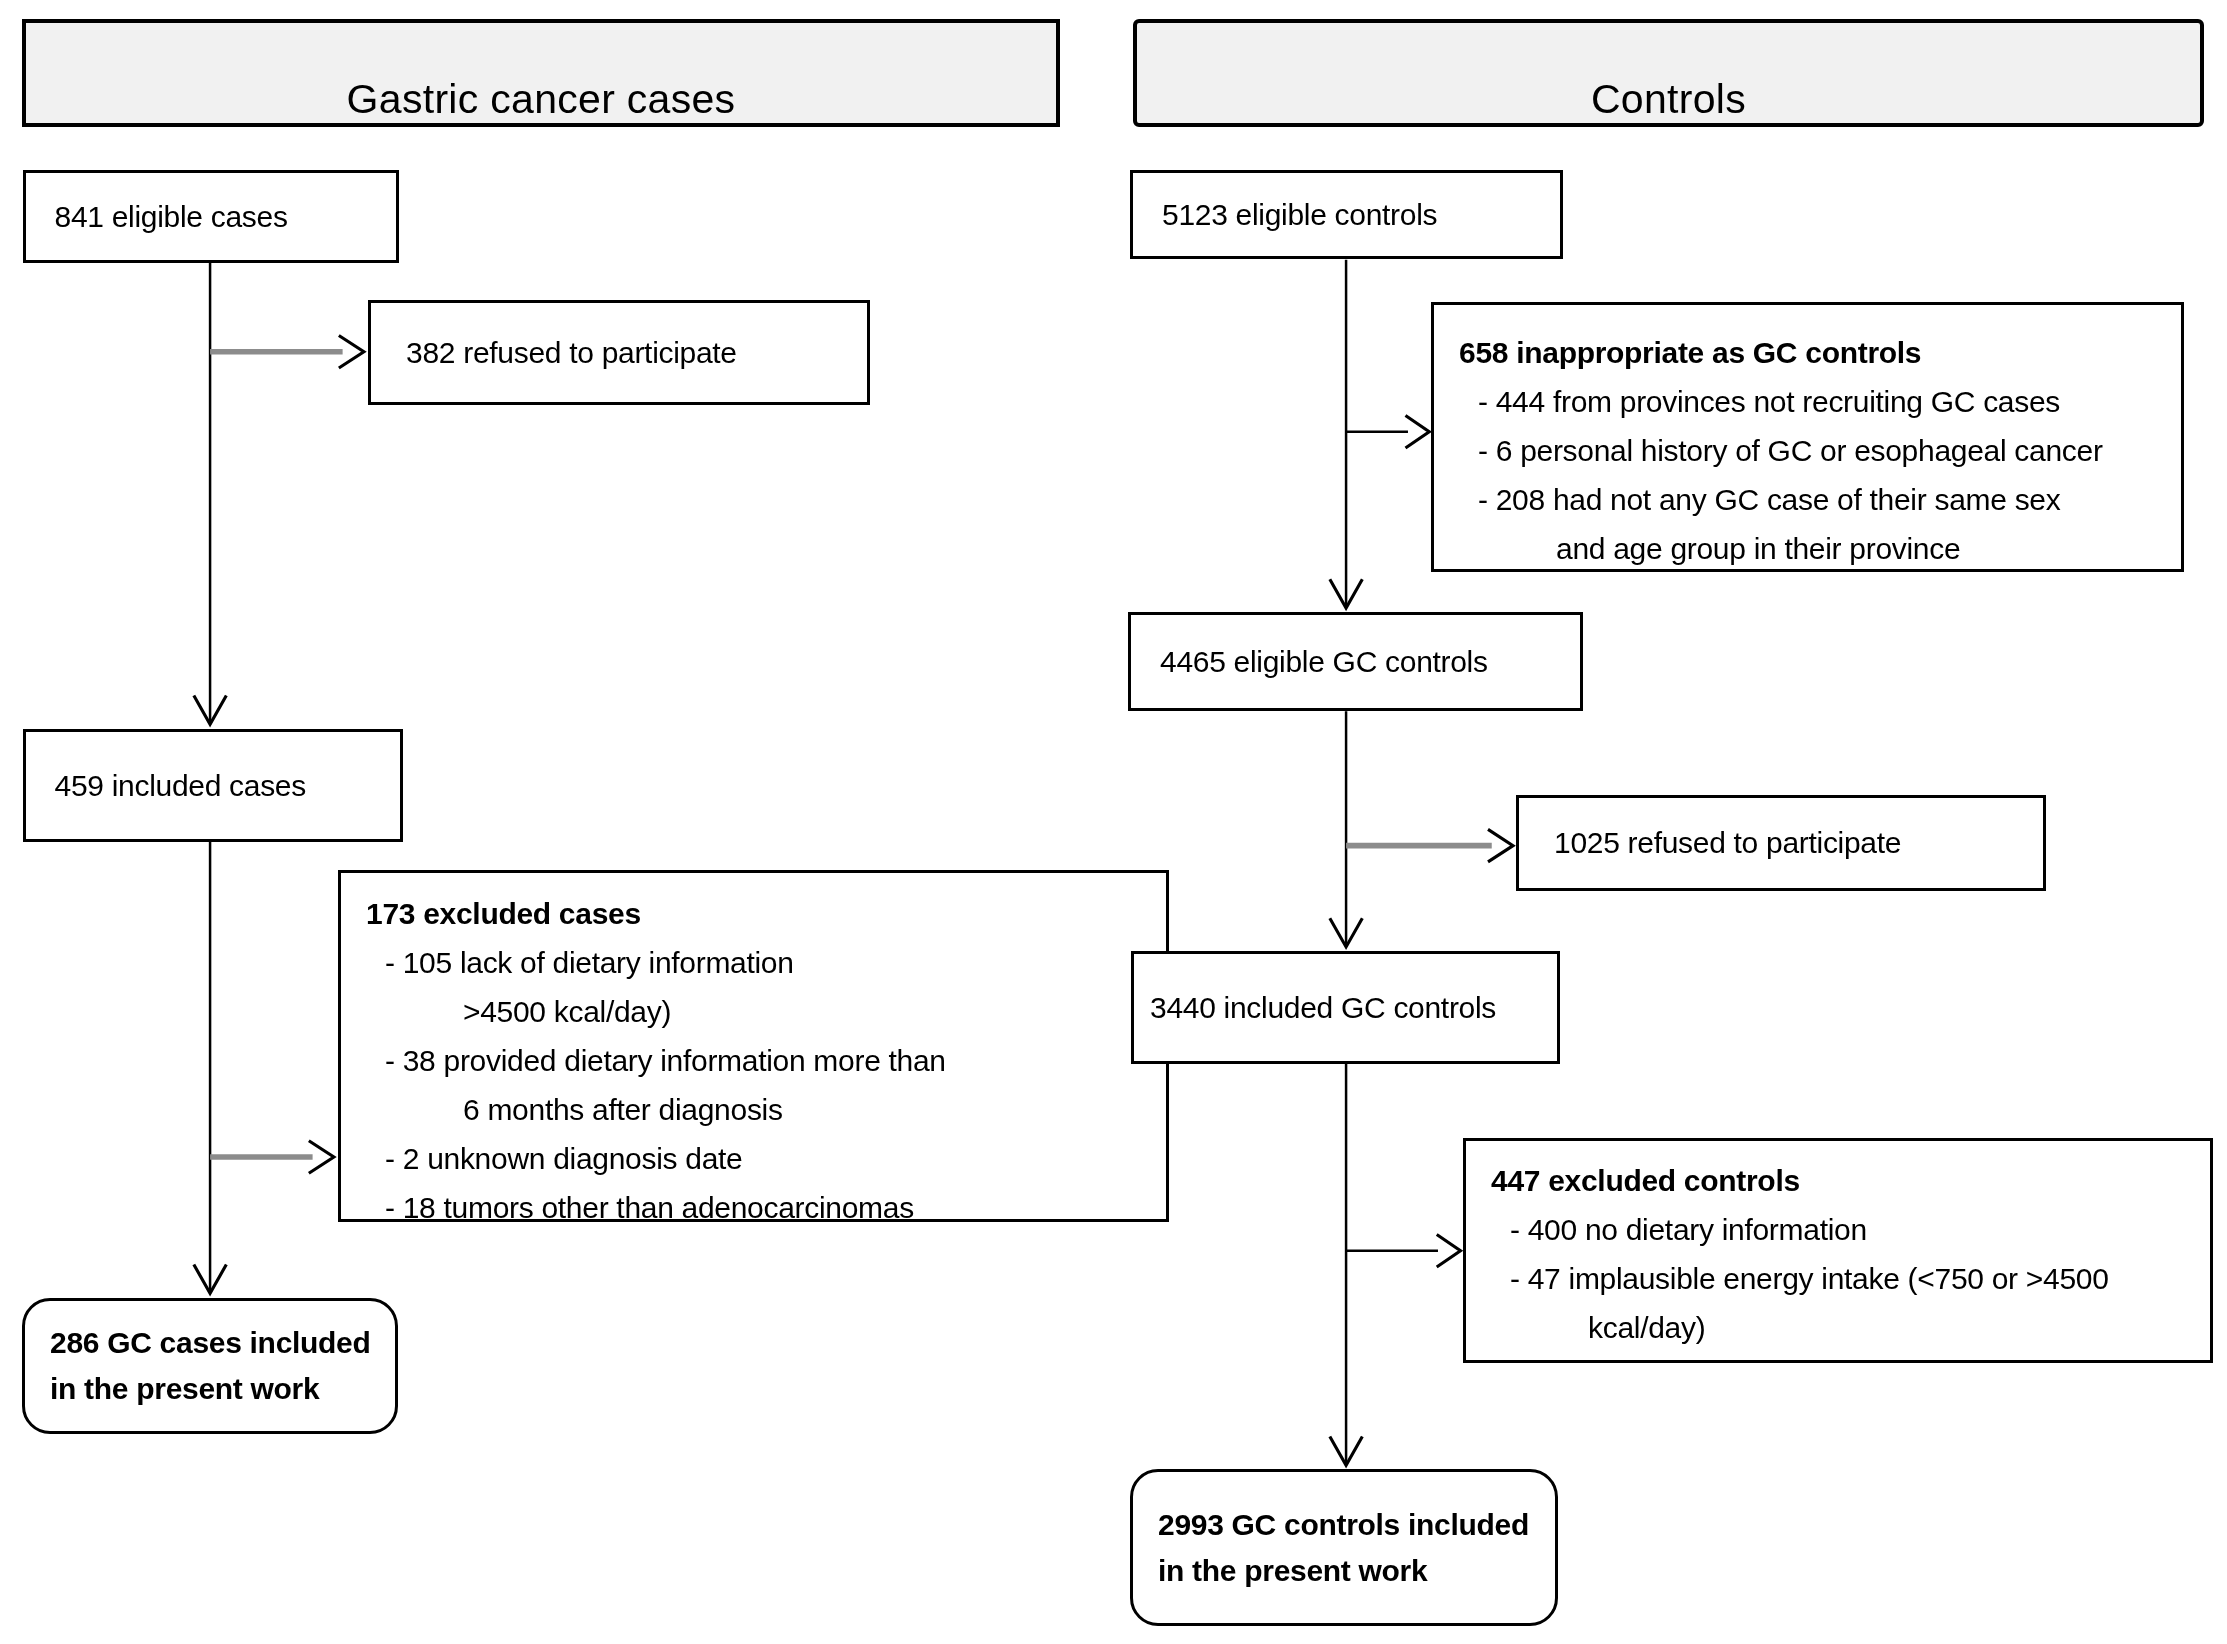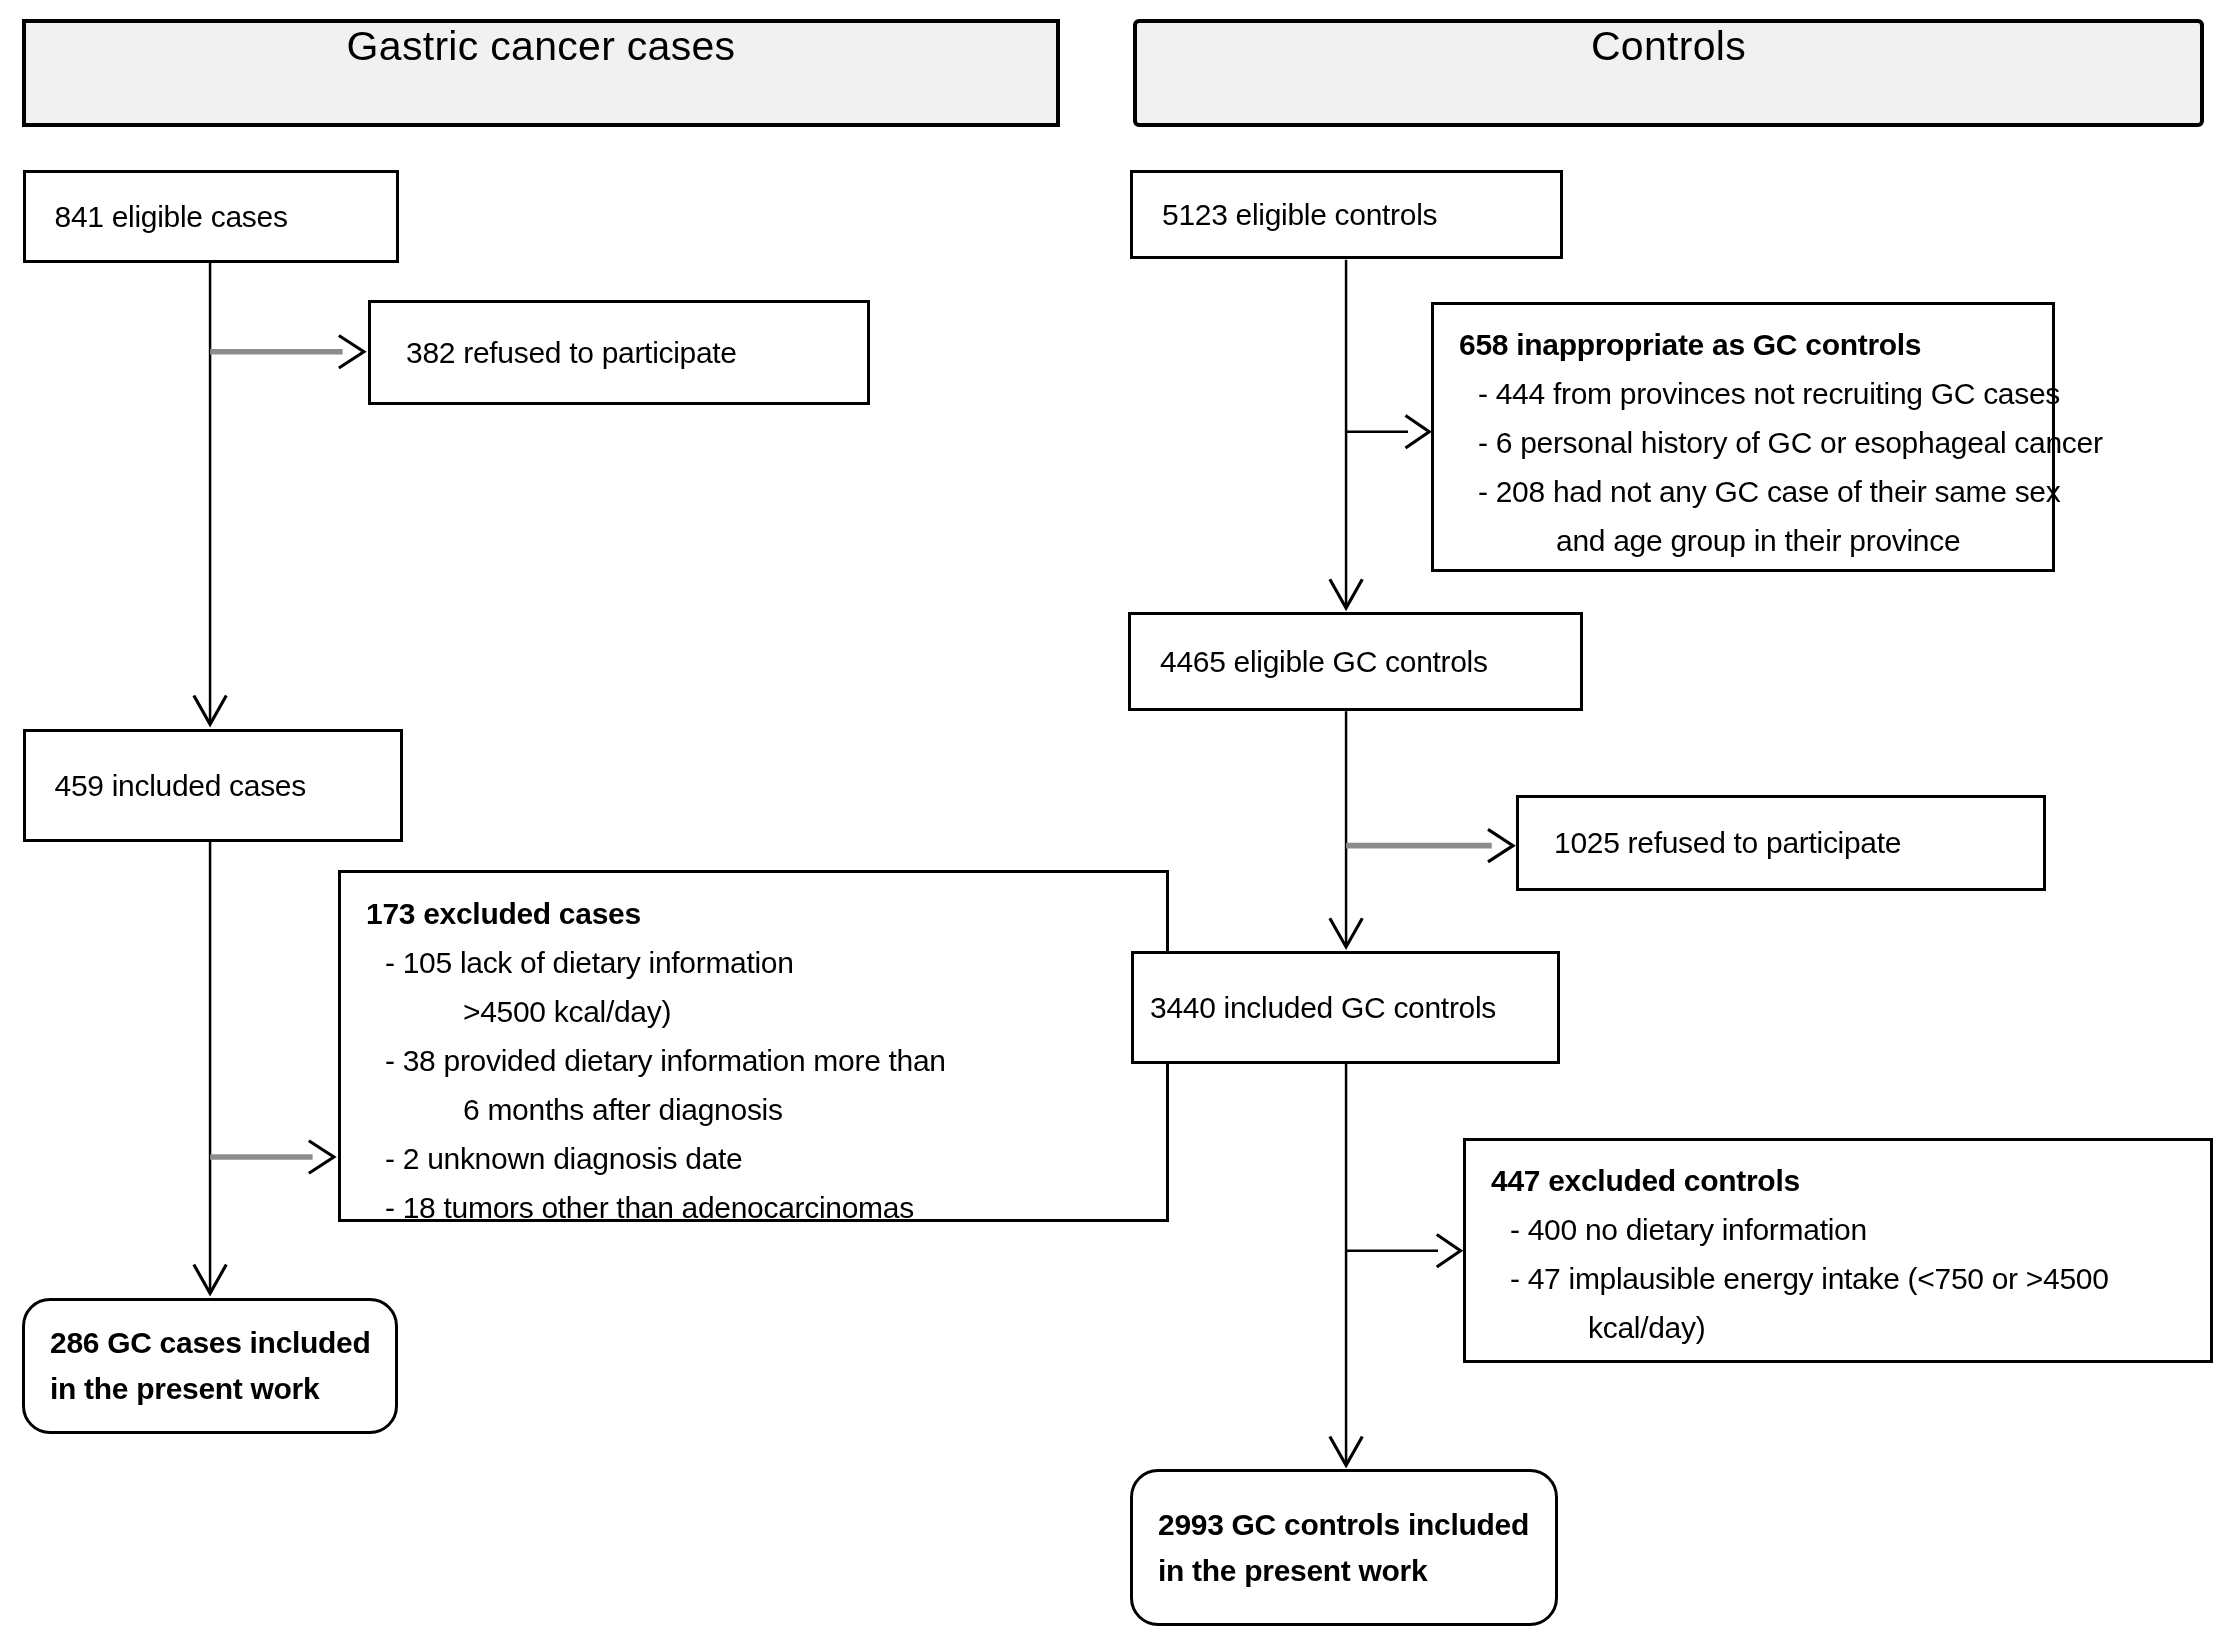--- a/index.html
+++ b/index.html
@@ -16,21 +16,21 @@
   .box {
     position: absolute;
     box-sizing: border-box;
     border: 3.8px solid #000000;
     background: #ffffff;
   }
   .hdr {
     border-width: 4.4px;
     background: #f1f1f1;
     display: flex;
-    align-items: flex-start;
+    align-items: flex-end;
     justify-content: center;
     font-size: 41px;
     letter-spacing: 0.3px;
   }
   .single {
     display: flex;
     align-items: center;
     font-weight: normal;
     font-size: 30px;
     letter-spacing: -0.3px;
@@ -127,21 +127,21 @@
   </div>
 
   <div class="box hdr" style="left:1133px; top:19px; width:1071px; height:108px;border-radius:6px;">
     <span>Controls</span>
   </div>
 
   <div class="box single" style="left:1130px; top:170px; width:433px; height:89px;">
     <span>5123 eligible controls</span>
   </div>
 
-  <div class="box multi" style="left:1431px; top:302px; width:624px; height:270px; padding-top:15px;">
+  <div class="box multi" style="left:1431px; top:302px; width:753px; height:270px; padding-top:23px;">
     <div class="bx-title">658 inappropriate as GC controls</div>
     <div class="ln-dash">- 444 from provinces not recruiting GC cases</div>
     <div class="ln-dash">- 6 personal history of GC or esophageal cancer</div>
     <div class="ln-dash">- 208 had not any GC case of their same sex</div>
     <div class="ln-cont">and age group in their province</div>
   </div>
 
   <div class="box single" style="left:1128px; top:612px; width:455px; height:99px;">
     <span>4465 eligible GC controls</span>
   </div>

